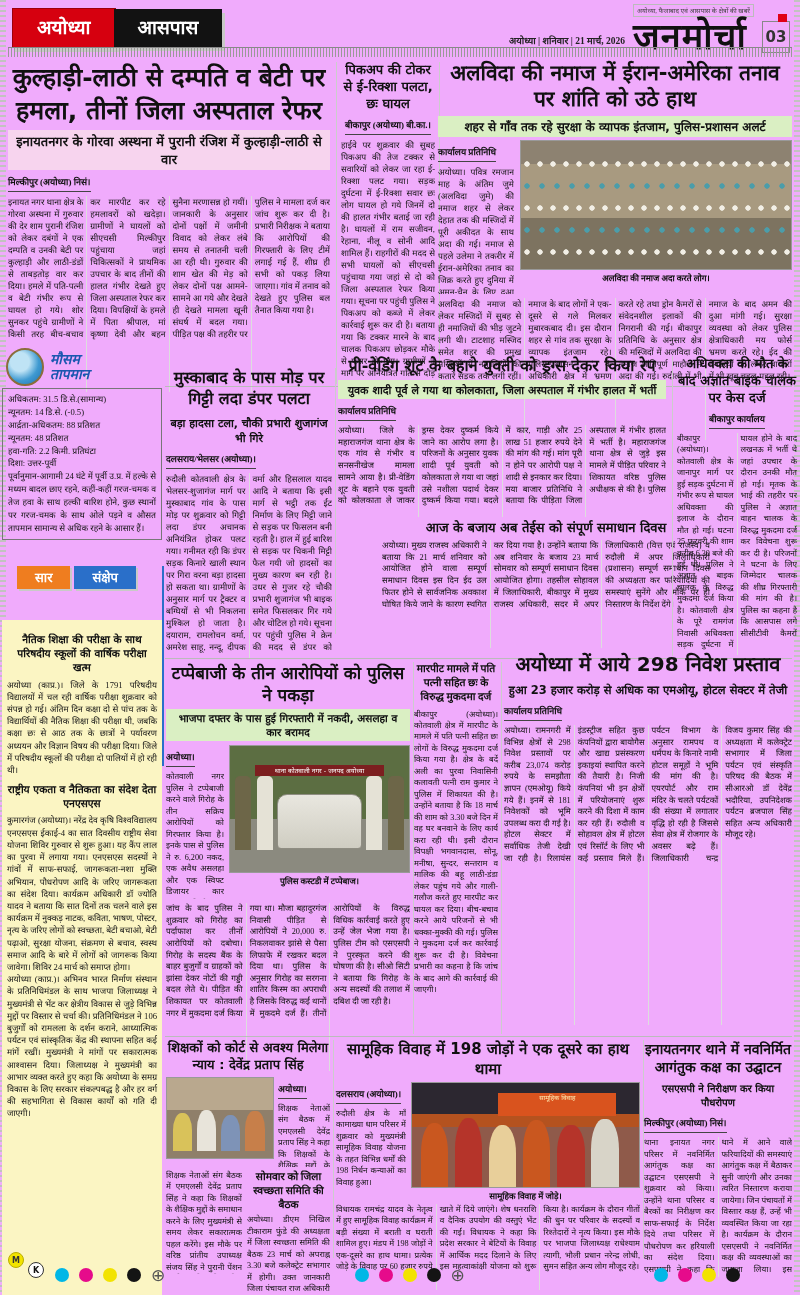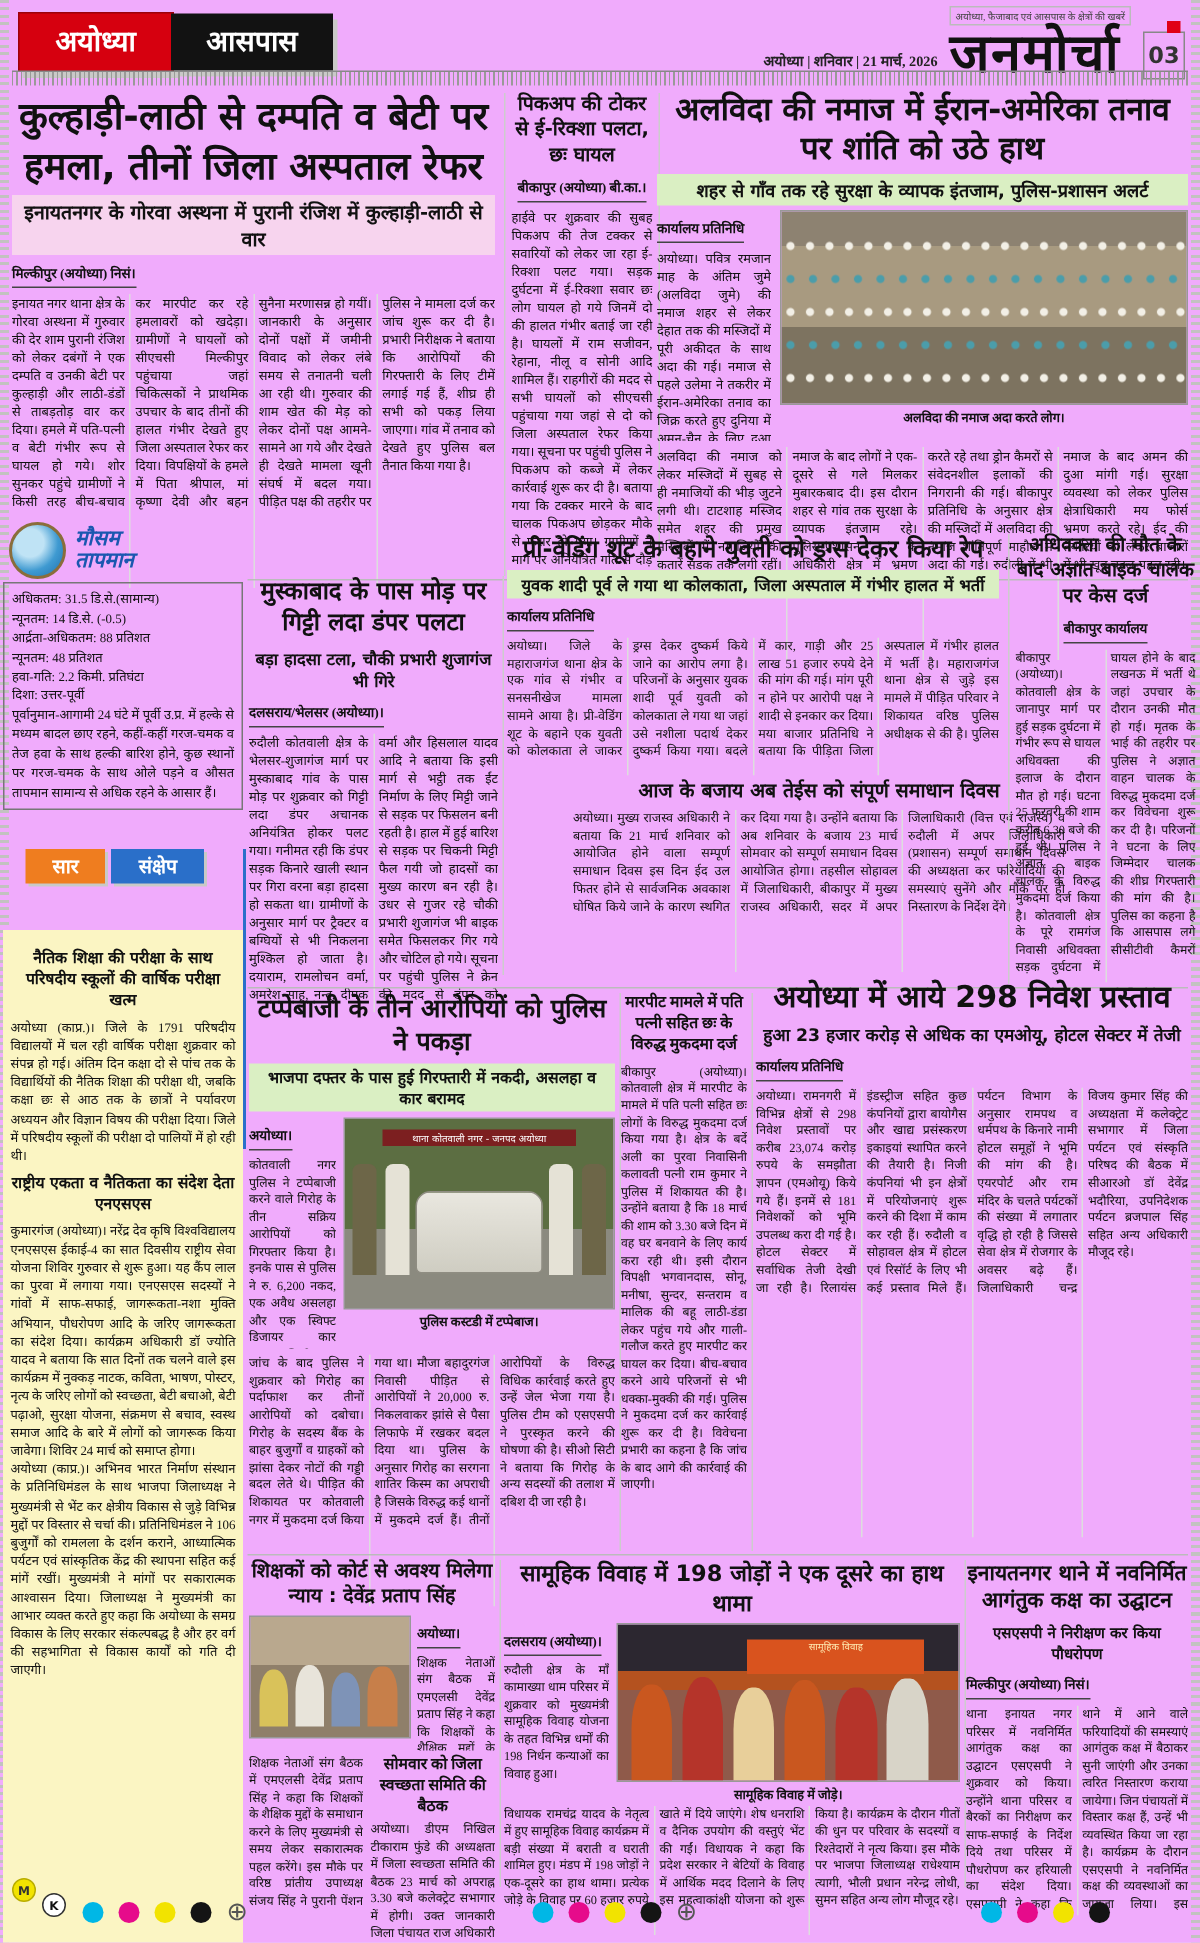--- a/index.html
+++ b/index.html
@@ -37,21 +37,21 @@
   .cols4{columns:4;column-gap:7px;column-rule:1px solid #ddd;}
   .caption{font-size:8.5px;font-weight:bold;text-align:center;margin-top:2px;}
   .rule-b{border-bottom:1px solid #bbb;}
   .rule-r{border-right:1px solid #ccc;}
   
   .photo{position:relative;overflow:hidden;border:1px solid #999;}
   .ph-alvida{background:linear-gradient(180deg,#8d8271 0 18%,#a89a80 18% 60%,#7d7360 60% 100%);}
   .dotrow{position:absolute;left:0;right:0;height:10px;background:repeating-radial-gradient(circle at 6px 5px,#f2efe6 0 2.4px,transparent 3px 100%);background-size:13px 10px;}
   .dotrow.green{filter:hue-rotate(90deg);background:repeating-radial-gradient(circle at 6px 5px,#6f9c4b 0 2.4px,transparent 3px 100%);background-size:15px 10px;}
   .ph-police{background:linear-gradient(180deg,#5c6e42 0 58%,#8b8a7f 58% 100%);}
-  .sign-band{position:absolute;top:7px;left:14%;right:14%;background:#7c1f20;color:#fff;font-size:6.5px;text-align:center;padding:1px 0;font-family:"DejaVu Sans",sans-serif;}
+  .sign-band{position:absolute;top:19px;left:14%;right:14%;background:#7c1f20;color:#fff;font-size:6.5px;text-align:center;padding:1px 0;font-family:"DejaVu Sans",sans-serif;}
   .car{position:absolute;left:26%;right:26%;top:38%;height:42%;background:linear-gradient(180deg,#e9e7df,#cfcdc2);border-radius:10px 10px 4px 4px;border:1px solid #8f8d82;}
   .person{position:absolute;width:9%;height:58%;top:24%;border-radius:5px 5px 0 0;}
   .p-khaki{background:#6d6648;} .p-white{background:#e5e2d6;}
   .ph-vivah{background:linear-gradient(180deg,#2c2730 0 30%,#b4521f 30% 42%,#8f5a4a 42% 100%);}
   .ph-shikshak{background:linear-gradient(180deg,#b9a88e 0 40%,#8f7f6a 40% 100%);}
   .blob{position:absolute;border-radius:45% 45% 0 0;}
   
   .weather-head{display:flex;align-items:center;gap:6px;padding:2px 4px;}
   .globe{width:34px;height:34px;border-radius:50%;background:radial-gradient(circle at 35% 35%,#bfe3f5 0 30%,#3f9ad1 60%,#1d6fae);border:2px solid #8a6d3b;}
   .weather-title{font-family:"DejaVu Sans",sans-serif;font-weight:800;color:#1a57b0;font-size:14px;line-height:1.05;font-style:italic;}
@@ -157,21 +157,21 @@
   <div class="abs" style="left:162px;top:566px;width:2px;height:200px;background:#2a6fc9;"></div>
 
   <div class="abs briefs" style="left:2px;top:620px;width:150px;height:684px;">
     <div class="brief-title">नैतिक शिक्षा की परीक्षा के साथ परिषदीय स्कूलों की वार्षिक परीक्षा खत्म</div>
     <div class="brief-body">अयोध्या (काप्र.)। जिले के 1791 परिषदीय विद्यालयों में चल रही वार्षिक परीक्षा शुक्रवार को संपन्न हो गई। अंतिम दिन कक्षा दो से पांच तक के विद्यार्थियों की नैतिक शिक्षा की परीक्षा थी, जबकि कक्षा छः से आठ तक के छात्रों ने पर्यावरण अध्ययन और विज्ञान विषय की परीक्षा दिया। जिले में परिषदीय स्कूलों की परीक्षा दो पालियों में हो रही थी।</div>
     <div class="brief-title">राष्ट्रीय एकता व नैतिकता का संदेश देता एनएसएस</div>
     <div class="brief-body">कुमारगंज (अयोध्या)। नरेंद्र देव कृषि विश्वविद्यालय एनएसएस ईकाई-4 का सात दिवसीय राष्ट्रीय सेवा योजना शिविर गुरुवार से शुरू हुआ। यह कैंप लाल का पुरवा में लगाया गया। एनएसएस सदस्यों ने गांवों में साफ-सफाई, जागरूकता-नशा मुक्ति अभियान, पौधरोपण आदि के जरिए जागरूकता का संदेश दिया। कार्यक्रम अधिकारी डॉ ज्योति यादव ने बताया कि सात दिनों तक चलने वाले इस कार्यक्रम में नुक्कड़ नाटक, कविता, भाषण, पोस्टर, नृत्य के जरिए लोगों को स्वच्छता, बेटी बचाओ, बेटी पढ़ाओ, सुरक्षा योजना, संक्रमण से बचाव, स्वस्थ समाज आदि के बारे में लोगों को जागरूक किया जावेगा। शिविर 24 मार्च को समाप्त होगा।</div>
     <div class="brief-body">अयोध्या (काप्र.)। अभिनव भारत निर्माण संस्थान के प्रतिनिधिमंडल के साथ भाजपा जिलाध्यक्ष ने मुख्यमंत्री से भेंट कर क्षेत्रीय विकास से जुड़े विभिन्न मुद्दों पर विस्तार से चर्चा की। प्रतिनिधिमंडल ने 106 बुजुर्गों को रामलला के दर्शन कराने, आध्यात्मिक पर्यटन एवं सांस्कृतिक केंद्र की स्थापना सहित कई मांगें रखीं। मुख्यमंत्री ने मांगों पर सकारात्मक आश्वासन दिया। जिलाध्यक्ष ने मुख्यमंत्री का आभार व्यक्त करते हुए कहा कि अयोध्या के समग्र विकास के लिए सरकार संकल्पबद्ध है और हर वर्ग की सहभागिता से विकास कार्यों को गति दी जाएगी।</div>
   </div>
 
-  <div class="abs rule-r" style="left:166px;top:384px;width:166px;height:266px;padding-right:3px;">
+  <div class="abs rule-r" style="left:166px;top:368px;width:166px;height:266px;padding-right:3px;">
     <div class="h-md">मुस्काबाद के पास मोड़ पर गिट्टी लदा डंपर पलटा</div>
     <div class="sub sub-plain">बड़ा हादसा टला, चौकी प्रभारी शुजागंज भी गिरे</div>
     <div><span class="byline">दलसराय/भेलसर (अयोध्या)।</span></div>
     <div class="body-txt cols2" style="height:186px;">रुदौली कोतवाली क्षेत्र के भेलसर-शुजागंज मार्ग पर मुस्काबाद गांव के पास मोड़ पर शुक्रवार को गिट्टी लदा डंपर अचानक अनियंत्रित होकर पलट गया। गनीमत रही कि डंपर सड़क किनारे खाली स्थान पर गिरा वरना बड़ा हादसा हो सकता था। ग्रामीणों के अनुसार मार्ग पर ट्रैक्टर व बग्घियों से भी निकलना मुश्किल हो जाता है। दयाराम, रामलोचन वर्मा, अमरेश साहू, नन्दू, दीपक वर्मा और हिसलाल यादव आदि ने बताया कि इसी मार्ग से भट्ठी तक ईंट निर्माण के लिए मिट्टी जाने से सड़क पर फिसलन बनी रहती है। हाल में हुई बारिश से सड़क पर चिकनी मिट्टी फैल गयी जो हादसों का मुख्य कारण बन रही है। उधर से गुजर रहे चौकी प्रभारी शुजागंज भी बाइक समेत फिसलकर गिर गये और चोटिल हो गये। सूचना पर पहुंची पुलिस ने क्रेन की मदद से डंपर को हटवाकर आवागमन बहाल कराया।</div>
   </div>
 
   <div class="abs" style="left:338px;top:356px;width:328px;height:160px;">
     <div class="h-md">प्री-वेडिंग शूट के बहाने युवती को ड्रग्स देकर किया रेप</div>
     <div class="sub sub-green" style="font-size:11px;">युवक शादी पूर्व ले गया था कोलकाता, जिला अस्पताल में गंभीर हालत में भर्ती</div>
     <div><span class="byline">कार्यालय प्रतिनिधि</span></div>

